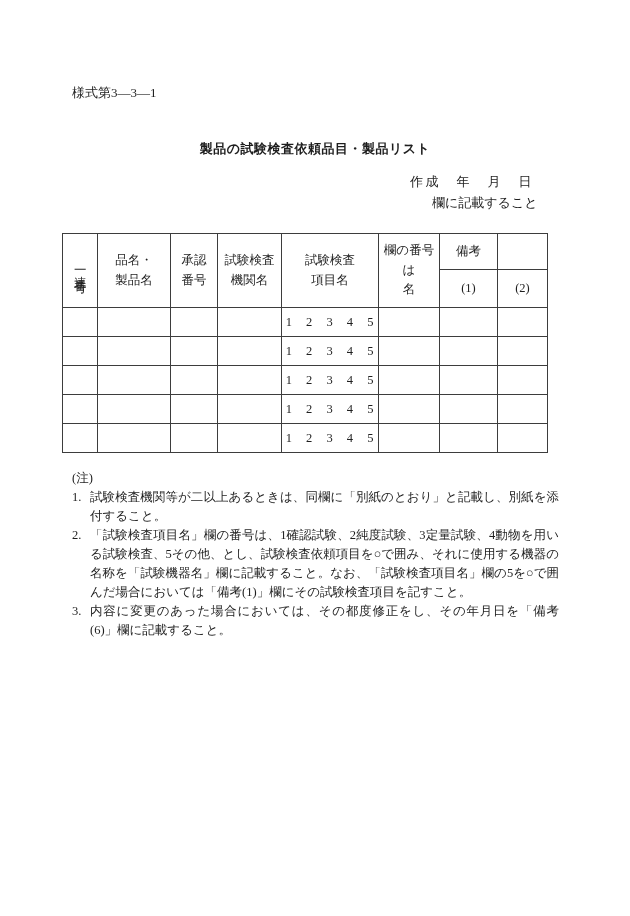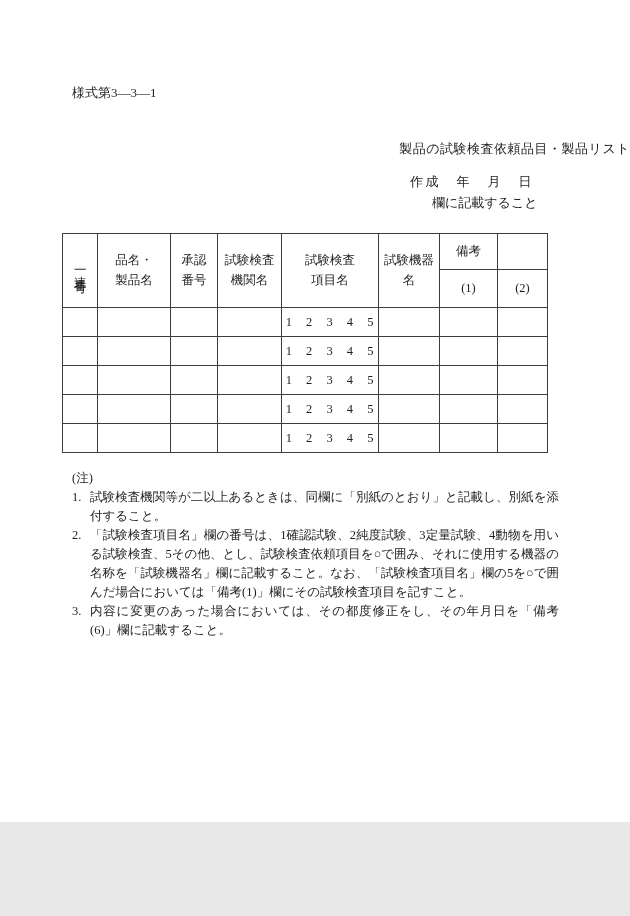--- a/index.html
+++ b/index.html
@@ -1,39 +1,40 @@
 <!DOCTYPE html>
 <html><head>
 <meta charset="utf-8">
 <style>
   * { box-sizing: border-box; }
   html, body { margin: 0; padding: 0; background: #e8e8e8; }
   .page {
     position: relative;
     width: 630px;
-    height: 822px;
+    height: 916px;
     margin: 0 auto;
     background: #ffffff;
     font-family: "Liberation Serif", "DejaVu Serif", serif;
     color: #1e1e1e;
   }
   .form-number {
     position: absolute;
     left: 72px;
     top: 84px;
     font-size: 13px;
   }
   .doc-title {
     position: absolute;
     left: 0;
     top: 140px;
     width: 630px;
-    text-align: right;
+    text-align: center;
     font-size: 13px;
     letter-spacing: 0.5px;
+    font-weight: bold;
   }
   .created-line {
     position: absolute;
     left: 410px;
     top: 173px;
     font-size: 13px;
     letter-spacing: 2.5px;
     text-align: center;
   }
   .responsible-line {
@@ -112,21 +113,21 @@
       <tr class="hdr-top">
         <th rowspan="2"><span class="vertical">一連番号</span></th>
         <th rowspan="2" class="pre">品名・
 製品名</th>
         <th rowspan="2" class="pre">承認
 番号</th>
         <th rowspan="2" class="pre">試験検査
 機関名</th>
         <th rowspan="2" class="pre">試験検査
 項目名</th>
-        <th rowspan="2" class="pre">試験機器
+        <th rowspan="2" class="pre">欄の番号は
 名</th>
         <th>備考</th>
         <th></th>
       </tr>
       <tr class="hdr-sub">
         <th>(1)</th>
         <th>(2)</th>
       </tr>
     </thead>
     <tbody>

